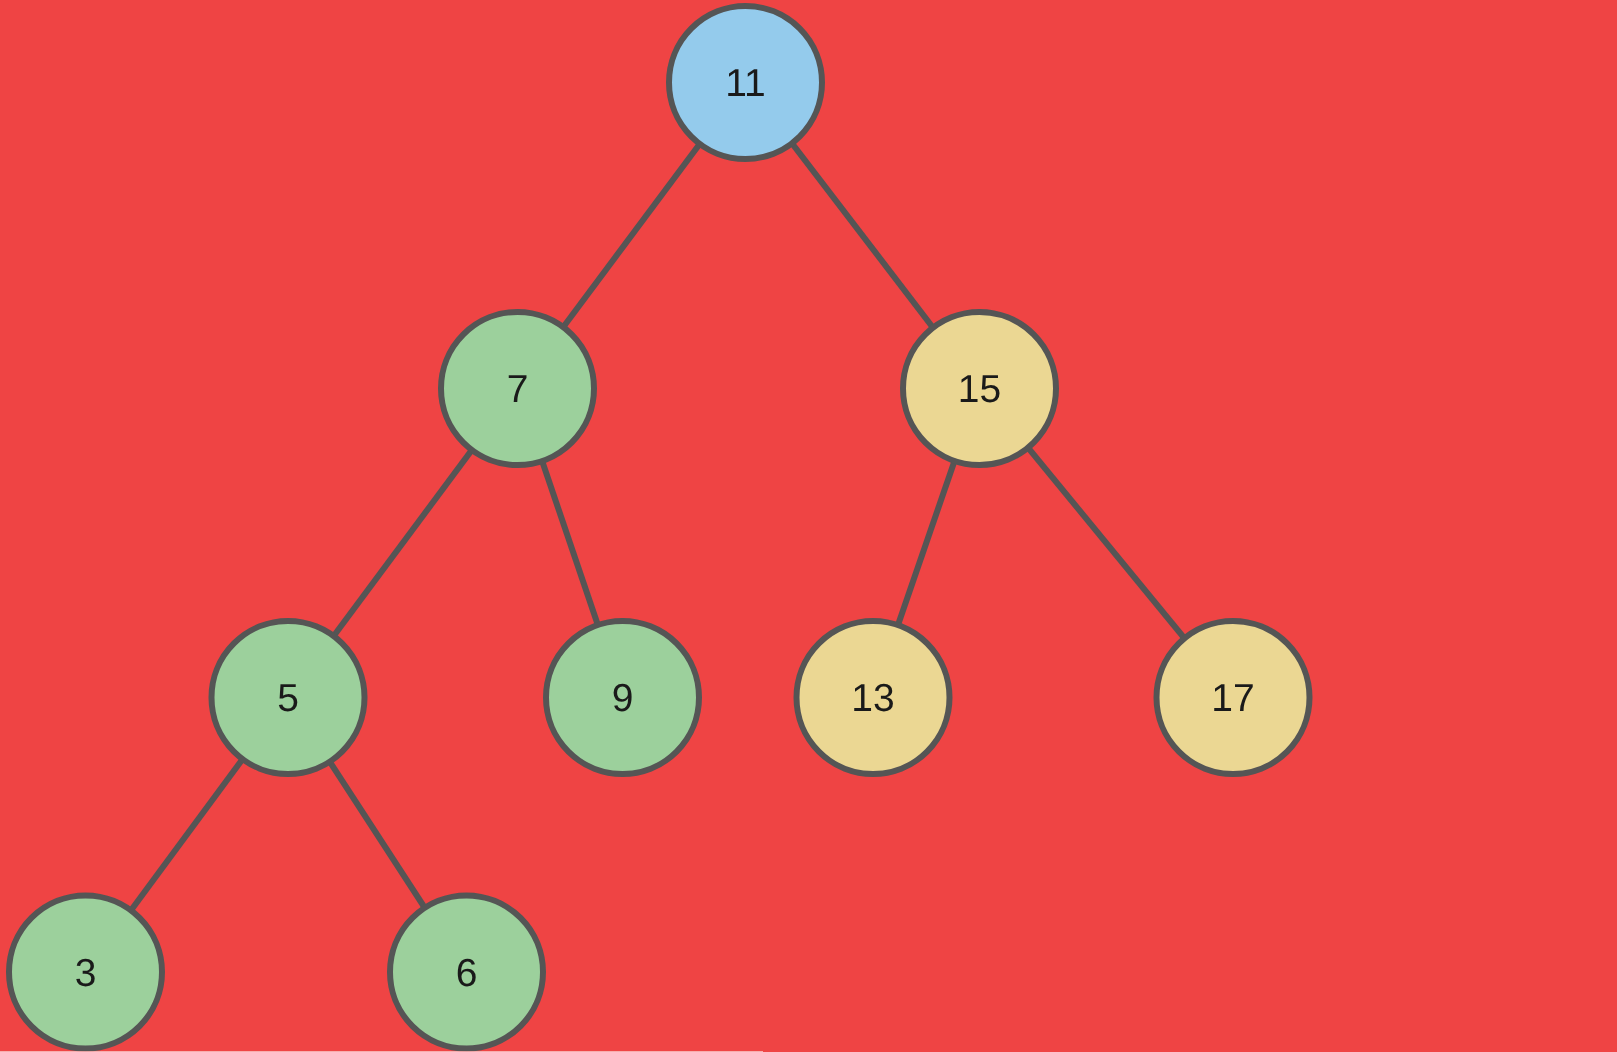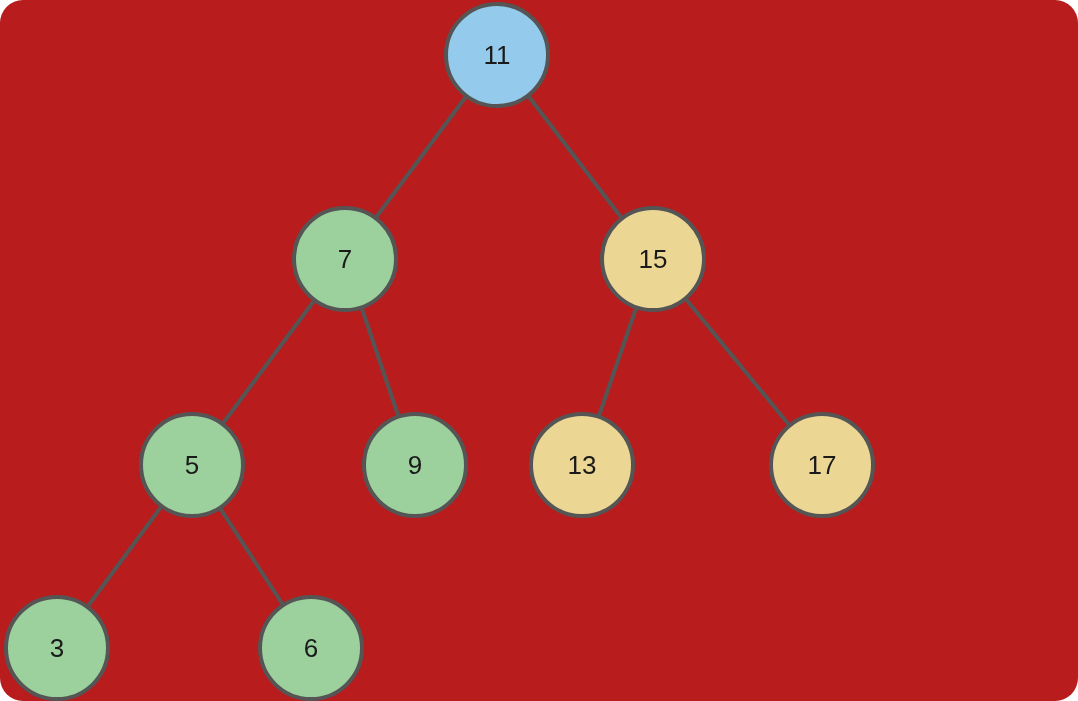--- a/index.html
+++ b/index.html
@@ -4,24 +4,23 @@
 <style>
   html, body {
     margin: 0;
     padding: 0;
     background: #ffffff;
   }
   .canvas {
     position: relative;
     width: 1078px;
     height: 701px;
-    background: #b91c1c;
+    background: #ef4444;
     overflow: hidden;
     font-family: "Liberation Sans", sans-serif;
-    border-radius: 23px;
   }
   svg text {
     font-family: "Liberation Sans", sans-serif;
     user-select: none;
   }
 </style>
 </head>
 <body>
 
 <div class="canvas">

